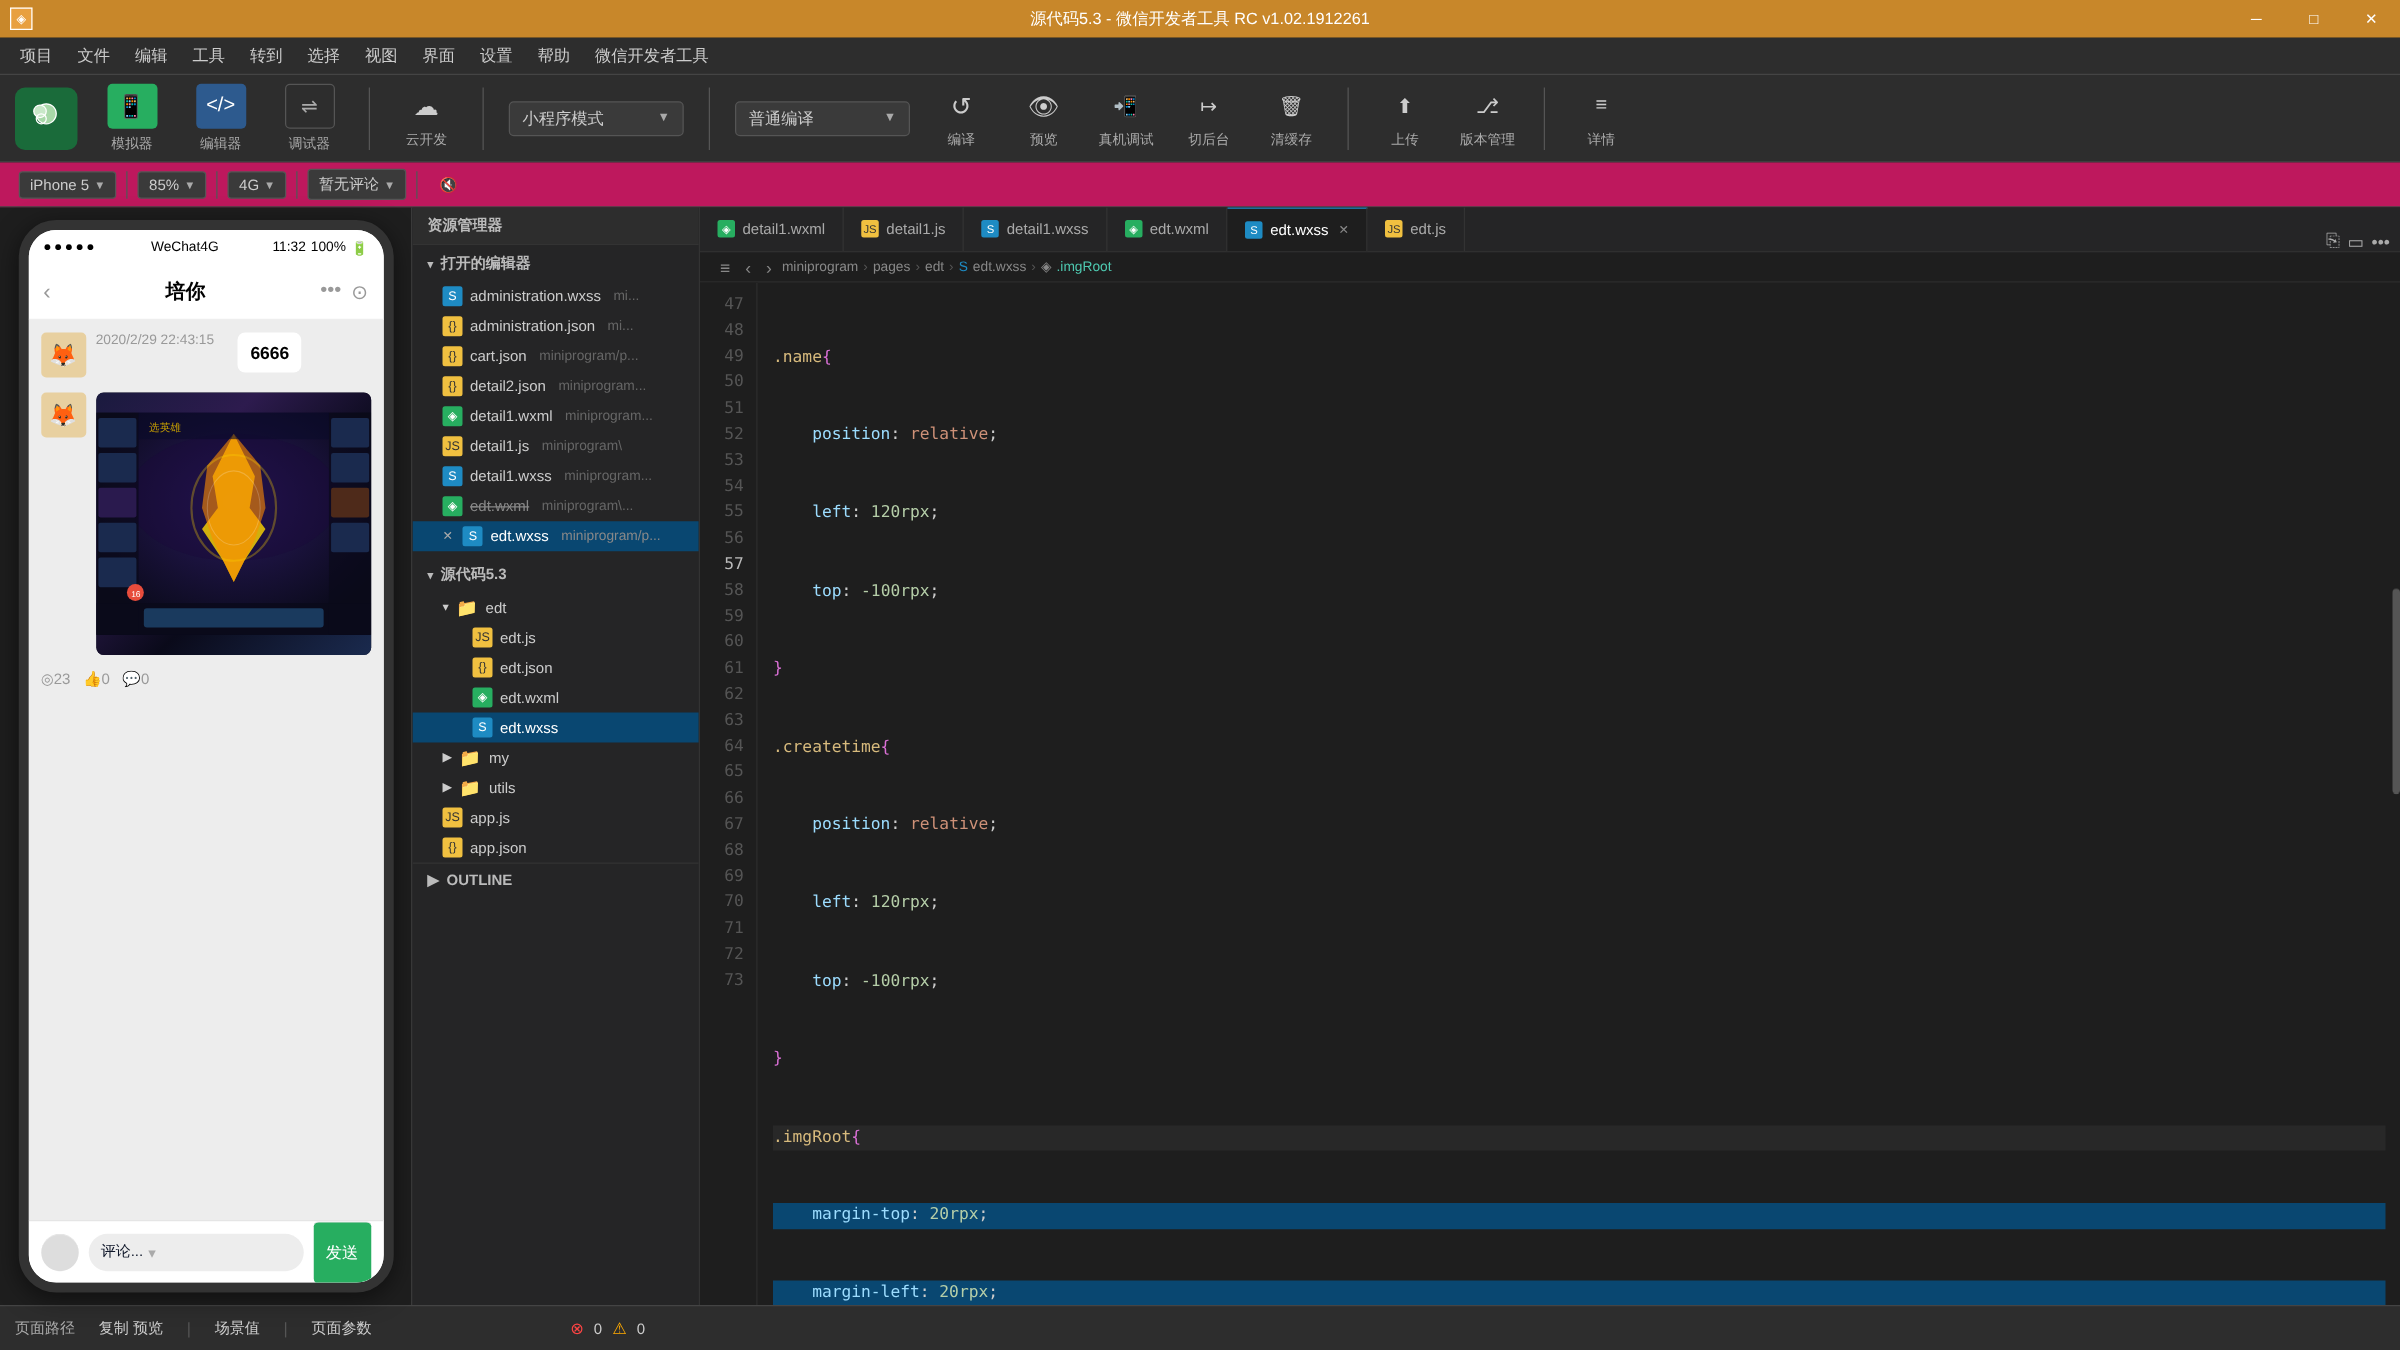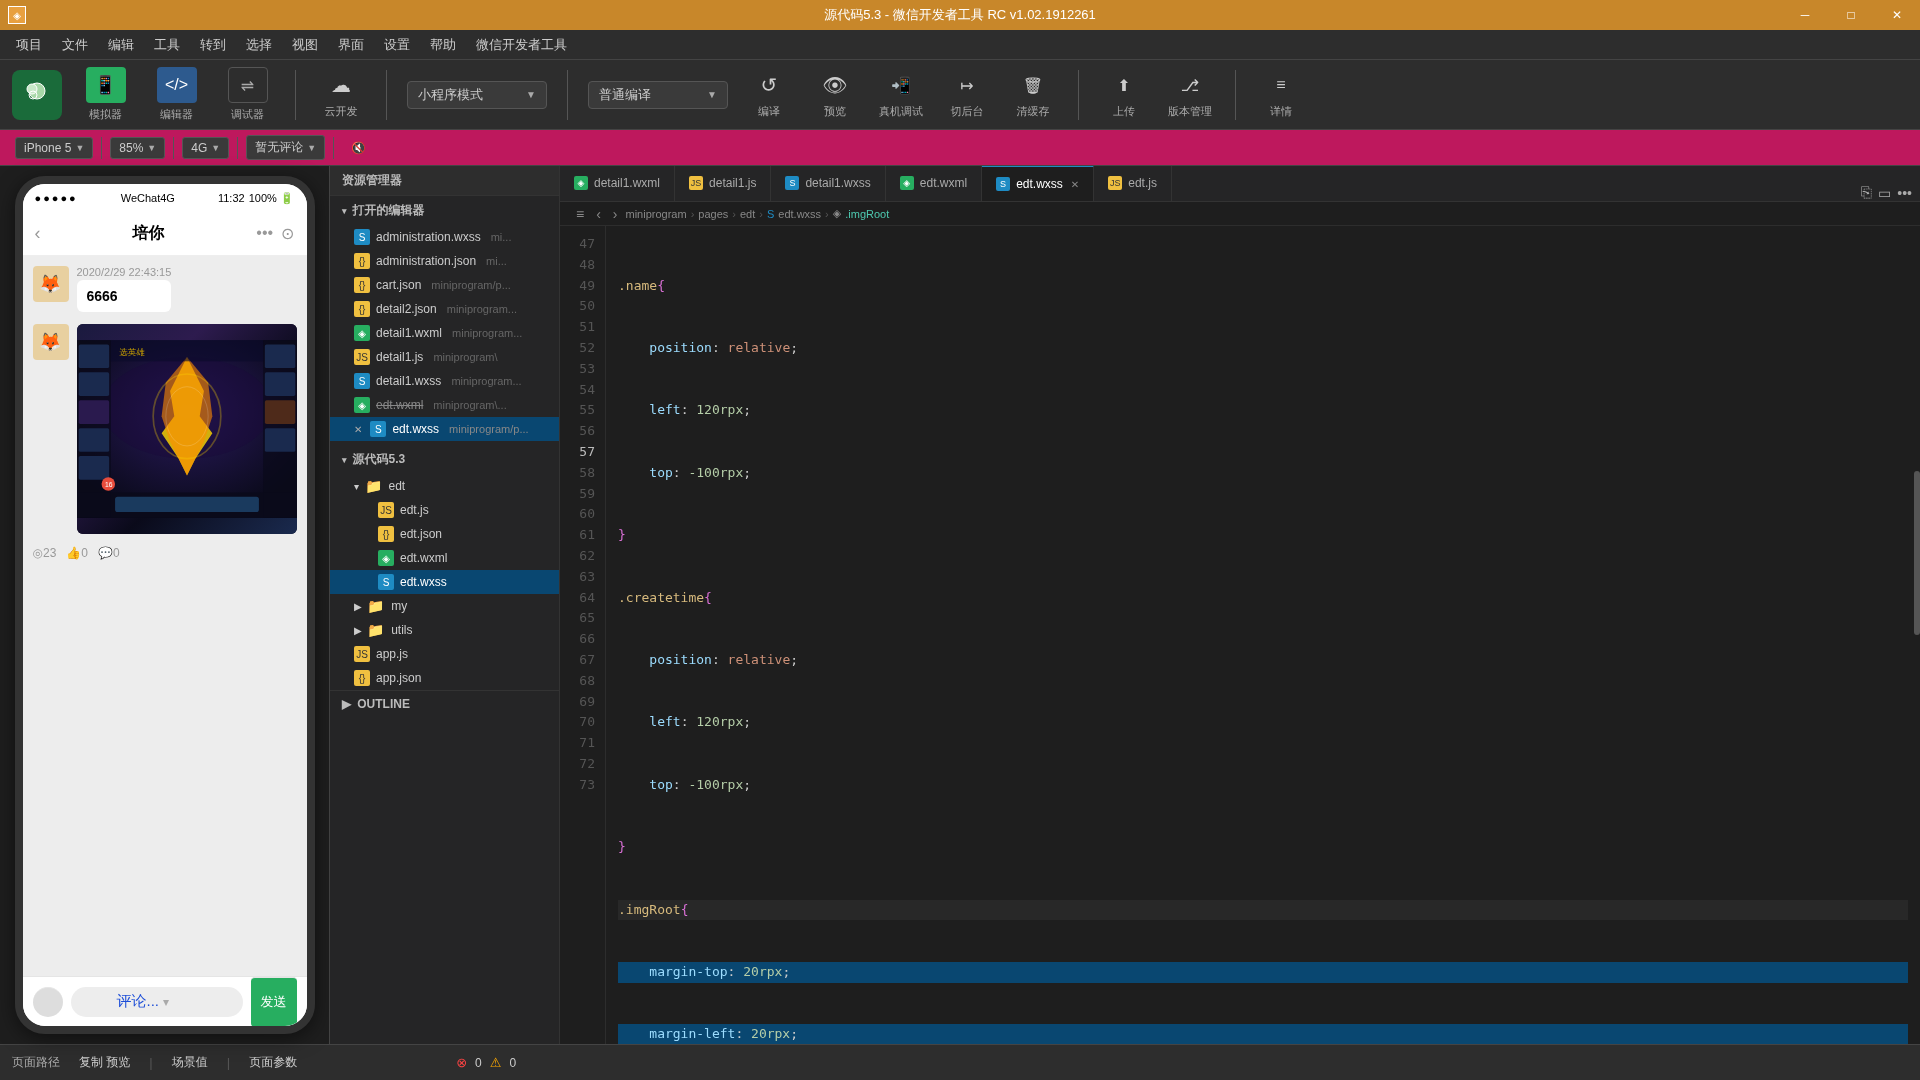--- a/index.html
+++ b/index.html
@@ -269,21 +269,21 @@
         <div class="more">
           <span>•••</span>
           <span>⊙</span>
         </div>
       </div>
 
       <div class="phone-chat">
         <div class="chat-msg">
           <div class="chat-row">
             <div class="avatar" style="width:36px;height:36px;border-radius:4px;background:#e8d0a0;display:flex;align-items:center;justify-content:center;font-size:18px;">🦊</div>
-            <div style="display:flex;flex-direction:column;gap:2px;">
+            <div style="display:flex;flex-direction:row;gap:19px;">
               <span style="font-size:11px;color:#999;">2020/2/29 22:43:15</span>
               <div class="bubble">
                 <span class="chat-num">6666</span>
               </div>
             </div>
           </div>
         </div>
 
         <div class="chat-msg">
           <div class="chat-row">
@@ -336,21 +336,21 @@
 
         <div class="chat-stats">
           <span>◎23 &nbsp; 👍0 &nbsp; 💬0</span>
         </div>
 
       </div>
 
       <div class="phone-bottom">
         <div class="phone-bottom avatar-sm" style="width:30px;height:30px;border-radius:50%;background:#ddd;"></div>
         <div class="input-area">
-          <span style="color:#1d4ed8;font-size:15px;margin-left:36px;">评论...</span>
+          <span style="color:#0f172a;font-size:12px;">评论...</span>
           <span style="font-size:12px;color:#aaa;margin-left:4px;">▾</span>
         </div>
         <div class="phone-bottom send-btn">
           <span>发送</span>
         </div>
       </div>
     </div>
   </div>
 
   <div id="explorer">

